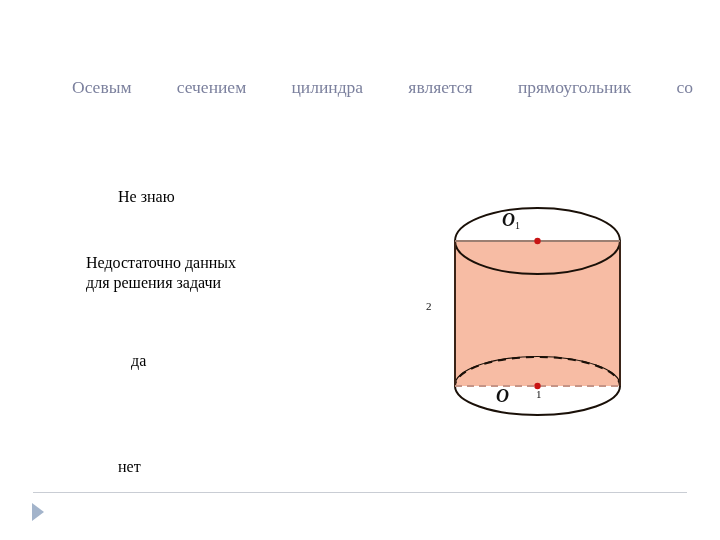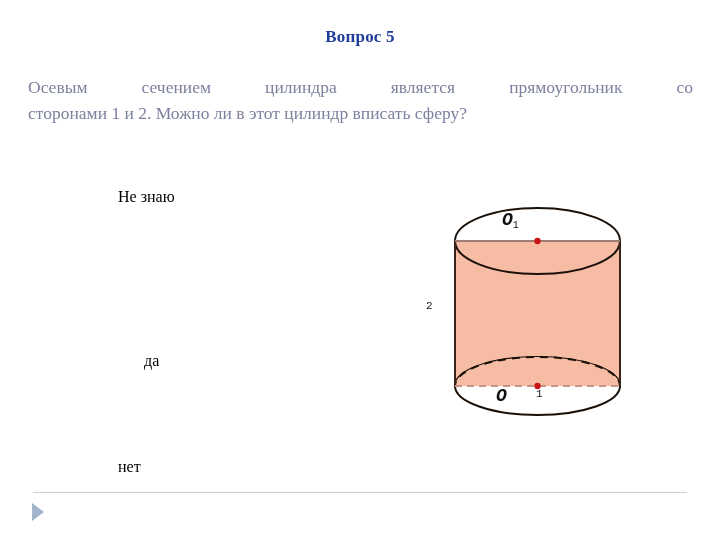--- a/index.html
+++ b/index.html
@@ -50,50 +50,51 @@
     text-align: justify;
     text-justify: inter-word;
     font-family: "Liberation Serif", "DejaVu Serif", serif;
   }
   .question-text .ln {
     display: block;
   }
   .question-text .ln.just {
     text-align: justify;
     text-align-last: justify;
+    margin-left: 44px;
   }
 
   
   .option {
     position: absolute;
     color: #000000;
     font-size: 16px;
     line-height: 20px;
     font-family: "Liberation Serif", "DejaVu Serif", serif;
     white-space: pre-line;
   }
   .opt-0 { left: 118px; top: 187px; }
   .opt-1 { left: 86px;  top: 253px; }
-  .opt-2 { left: 144px; top: 351px; }
+  .opt-2 { left: 131px; top: 351px; }
   .opt-3 { left: 118px; top: 457px; }
 
   
   .figure {
     position: absolute;
     left: 418px;
     top: 190px;
     width: 232px;
     height: 240px;
   }
   .figure svg {
     display: block;
   }
   .fig-label {
     position: absolute;
-    font-family: Liberation Mono, monospace;
+    font-family: Liberation Serif, serif;
     color: #111;
     pointer-events: none;
   }
   .lbl-o1 {
     left: 84px; top: 20px;
     font-size: 18px;
     font-style: italic;
     font-weight: bold;
   }
   .lbl-o1 sub {
@@ -132,29 +133,29 @@
     top: 502px;
     width: 14px;
     height: 20px;
   }
 </style>
 </head>
 <body>
 
 <div id="slide">
 
-  <div class="slide-title">Вопрос 5</div>
 
   <div class="question-text">
     <span class="ln just">Осевым сечением цилиндра является прямоугольник со</span>
-    <span class="ln">сторонами 1 и 2. Можно ли в этот цилиндр вписать сферу?</span>
   </div>
 
   <div class="option opt-0">Не знаю</div>
 
+  <div class="option opt-1">Недостаточно данных
+для решения задачи</div>
 
   <div class="option opt-2">да</div>
 
   <div class="option opt-3">нет</div>
 
   <div class="figure">
     <svg width="232" height="240" viewBox="0 0 232 240" xmlns="http://www.w3.org/2000/svg">
       <defs>
         <clipPath id="clipTopLower">
           <rect x="0" y="51" width="232" height="80"></rect>

